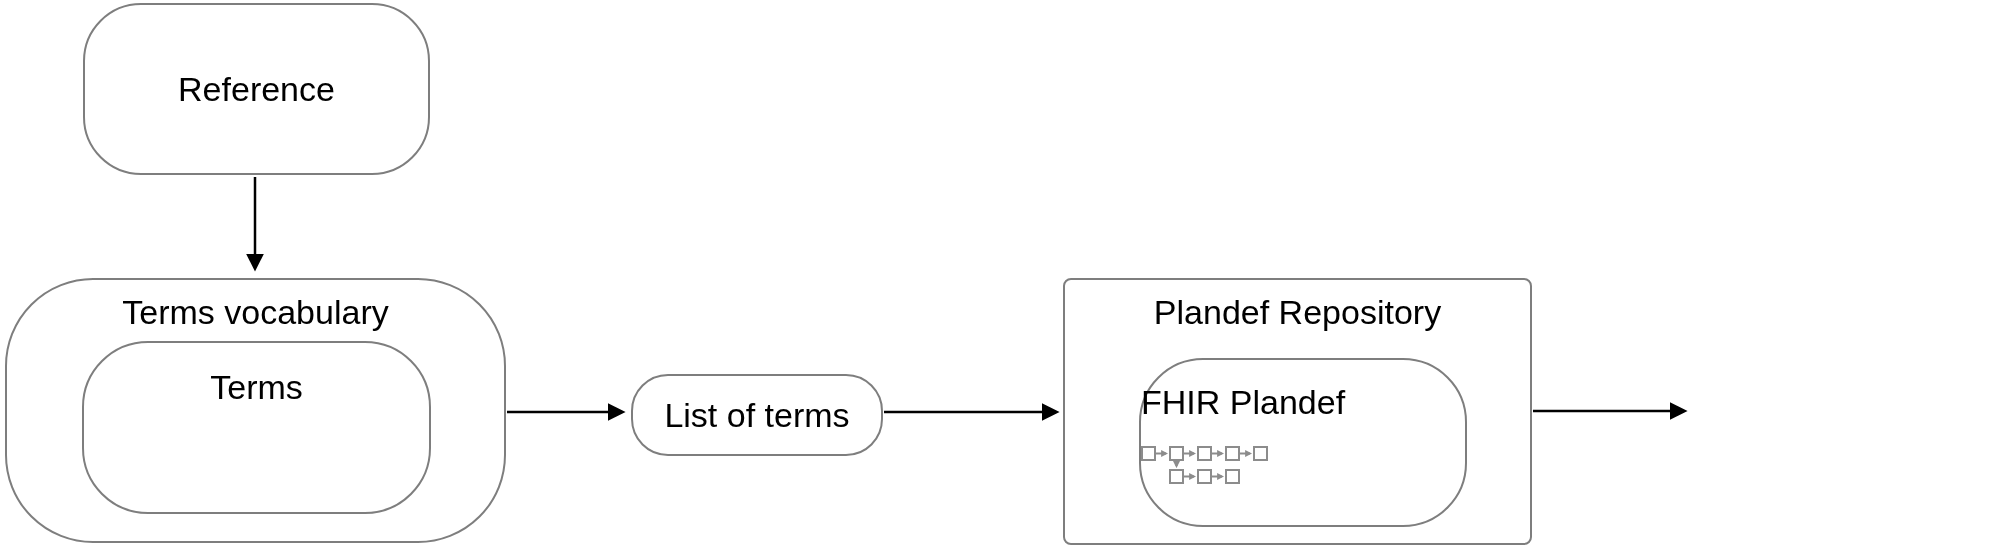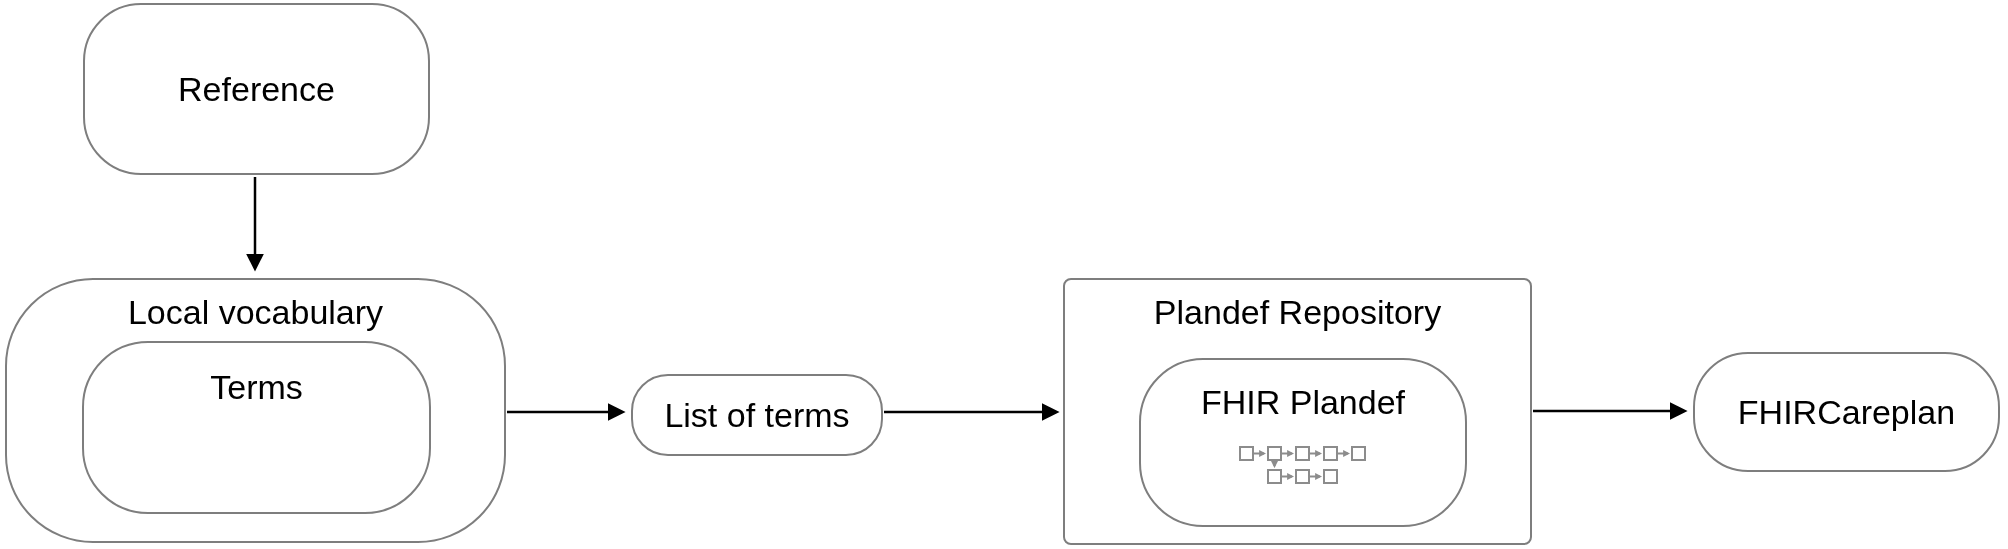--- a/index.html
+++ b/index.html
@@ -17,21 +17,21 @@
     overflow: hidden;
   }
   .node {
     position: absolute;
     box-sizing: border-box;
     border: 2px solid #7e7e7e;
     background: #ffffff;
   }
   .center {
     display: flex;
-    flex-direction: row;
+    flex-direction: column;
     align-items: center;
     justify-content: center;
     text-align: center;
   }
   .label {
     font-size: 34px;
     line-height: 42px;
     white-space: nowrap;
   }
   .title {
@@ -62,21 +62,21 @@
   .plandef-repo {
     left: 1063px; top: 278px; width: 469px; height: 267px;
     border-radius: 8px;
   }
   .plandef-repo > .title { margin-top: 12px; }
   .fhir-plandef {
     left: 74px; top: 78px; width: 328px; height: 169px;
     border-radius: 64px;
     display: flex;
     flex-direction: column;
-    align-items: center;
+    align-items: flex-start;
   }
   .fhir-plandef > .title { margin-top: 22px; }
   .fhir-plandef .flow-icon { margin-top: 24px; }
   .careplan {
     left: 1693px; top: 352px; width: 307px; height: 120px;
     border-radius: 55px;
   }
   .edges-overlay {
     position: absolute;
     left: 0; top: 0;
@@ -102,21 +102,21 @@
       <line x1="884" y1="412" x2="1056" y2="412" marker-end="url(#arrow-black)"></line>
       <line x1="1533" y1="411" x2="1684" y2="411" marker-end="url(#arrow-black)"></line>
     </g>
   </svg>
 
   <div class="node ref-vocab center">
     <div class="label">Reference</div>
   </div>
 
   <div class="node local-vocab">
-    <div class="title">Local vocabulary</div>
+    <div class="title">Terms vocabulary</div>
     <div class="node terms-box">
       <div class="title">Terms</div>
     </div>
   </div>
 
   <div class="node pill center">
     <div class="label">List of terms</div>
   </div>
 
   <div class="node plandef-repo">
@@ -146,18 +146,14 @@
           <line x1="71" y1="7.5" x2="81" y2="7.5" marker-end="url(#arrow-gray)"></line>
           <line x1="99" y1="7.5" x2="109" y2="7.5" marker-end="url(#arrow-gray)"></line>
           <line x1="35.5" y1="15" x2="35.5" y2="20" marker-end="url(#arrow-gray)"></line>
           <line x1="43" y1="30.5" x2="53" y2="30.5" marker-end="url(#arrow-gray)"></line>
           <line x1="71" y1="30.5" x2="81" y2="30.5" marker-end="url(#arrow-gray)"></line>
         </g>
       </svg>
     </div>
   </div>
 
-  <div class="node careplan center">
-    <div class="label">FHIR</div>
-    <div class="label">Careplan</div>
-  </div>
 
 </div>
 
 </body></html>

